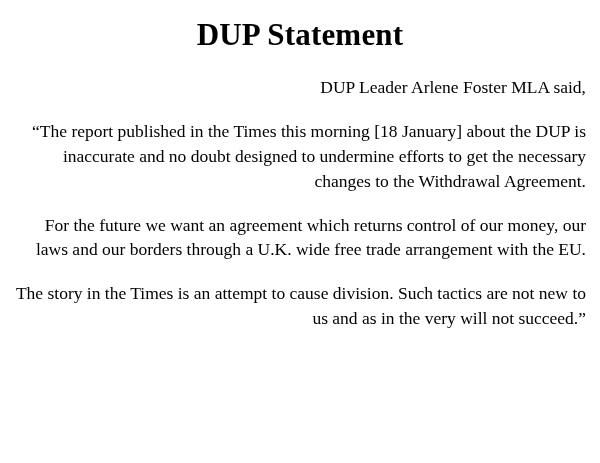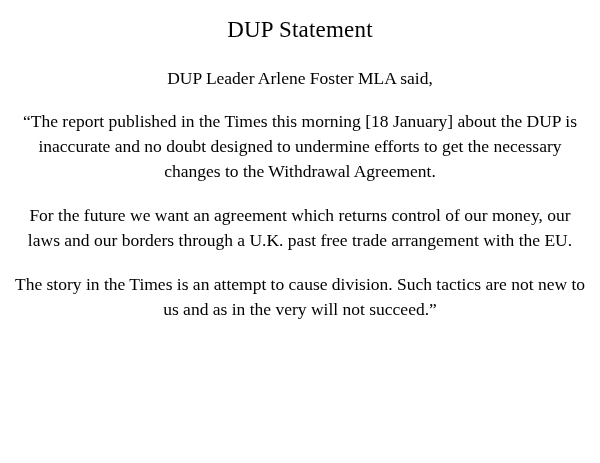--- a/index.html
+++ b/index.html
@@ -16,42 +16,42 @@
   }
   .statement {
     box-sizing: border-box;
     width: 600px;
     height: 463px;
     padding: 10px 14px 0 14px;
     background: #ffffff;
   }
   .statement-title {
     text-align: center;
-    font-size: 23px;
-    font-weight: normal;
+    font-size: 31px;
+    font-weight: bold;
     line-height: 1.2;
     margin: 6px 0 22px 0;
     letter-spacing: 0.2px;
   }
   .statement-body {
     font-size: 17.5px;
     line-height: 1.42;
   }
   .statement-paragraph {
     margin: 0 0 19px 0;
-    text-align: center;
+    text-align: right;
   }
   .statement-paragraph:last-child {
     margin-bottom: 0;
   }
 </style>
 </head>
 <body>
 
 <div class="statement">
   <h1 class="statement-title">DUP Statement</h1>
   <div class="statement-body">
     <p class="statement-paragraph">DUP Leader Arlene Foster MLA said,</p>
     <p class="statement-paragraph">“The report published in the Times this morning [18 January] about the DUP is inaccurate and no doubt designed to undermine efforts to get the necessary changes to the Withdrawal Agreement.</p>
-    <p class="statement-paragraph">For the future we want an agreement which returns control of our money, our laws and our borders through a U.K. past free trade arrangement with the EU.</p>
+    <p class="statement-paragraph">For the future we want an agreement which returns control of our money, our laws and our borders through a U.K. wide free trade arrangement with the EU.</p>
     <p class="statement-paragraph">The story in the Times is an attempt to cause division. Such tactics are not new to us and as in the very will not succeed.”</p>
   </div>
 </div>
 
 </body></html>

